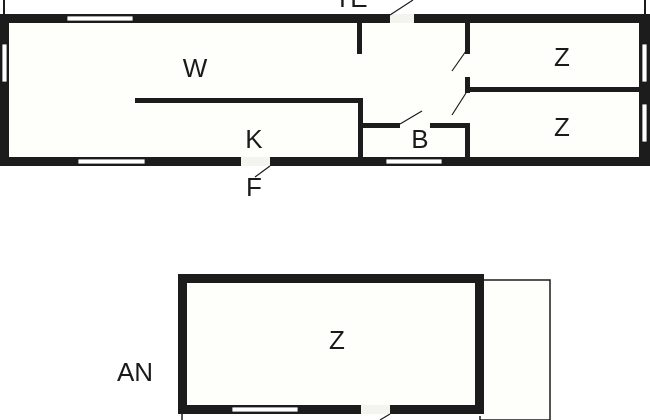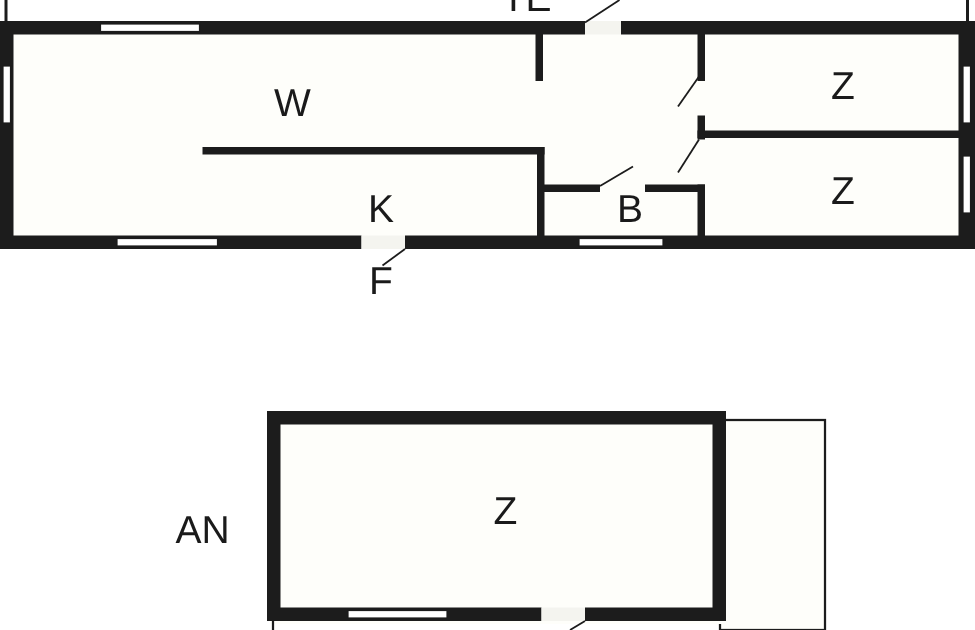--- a/index.html
+++ b/index.html
@@ -92,14 +92,14 @@
   </g>
 </svg>
 
 <div class="label" style="left:351px; top:-2px;">TE</div>
 <div class="label" style="left:195px; top:68px;">W</div>
 <div class="label" style="left:254px; top:139px;">K</div>
 <div class="label" style="left:420px; top:139px;">B</div>
 <div class="label" style="left:562px; top:57px;">Z</div>
 <div class="label" style="left:562px; top:127px;">Z</div>
 <div class="label" style="left:254px; top:187px;">F</div>
-<div class="label" style="left:135px; top:353px;">AN</div>
+<div class="label" style="left:135px; top:372px;">AN</div>
 <div class="label" style="left:337px; top:340px;">Z</div>
 
 </body></html>

